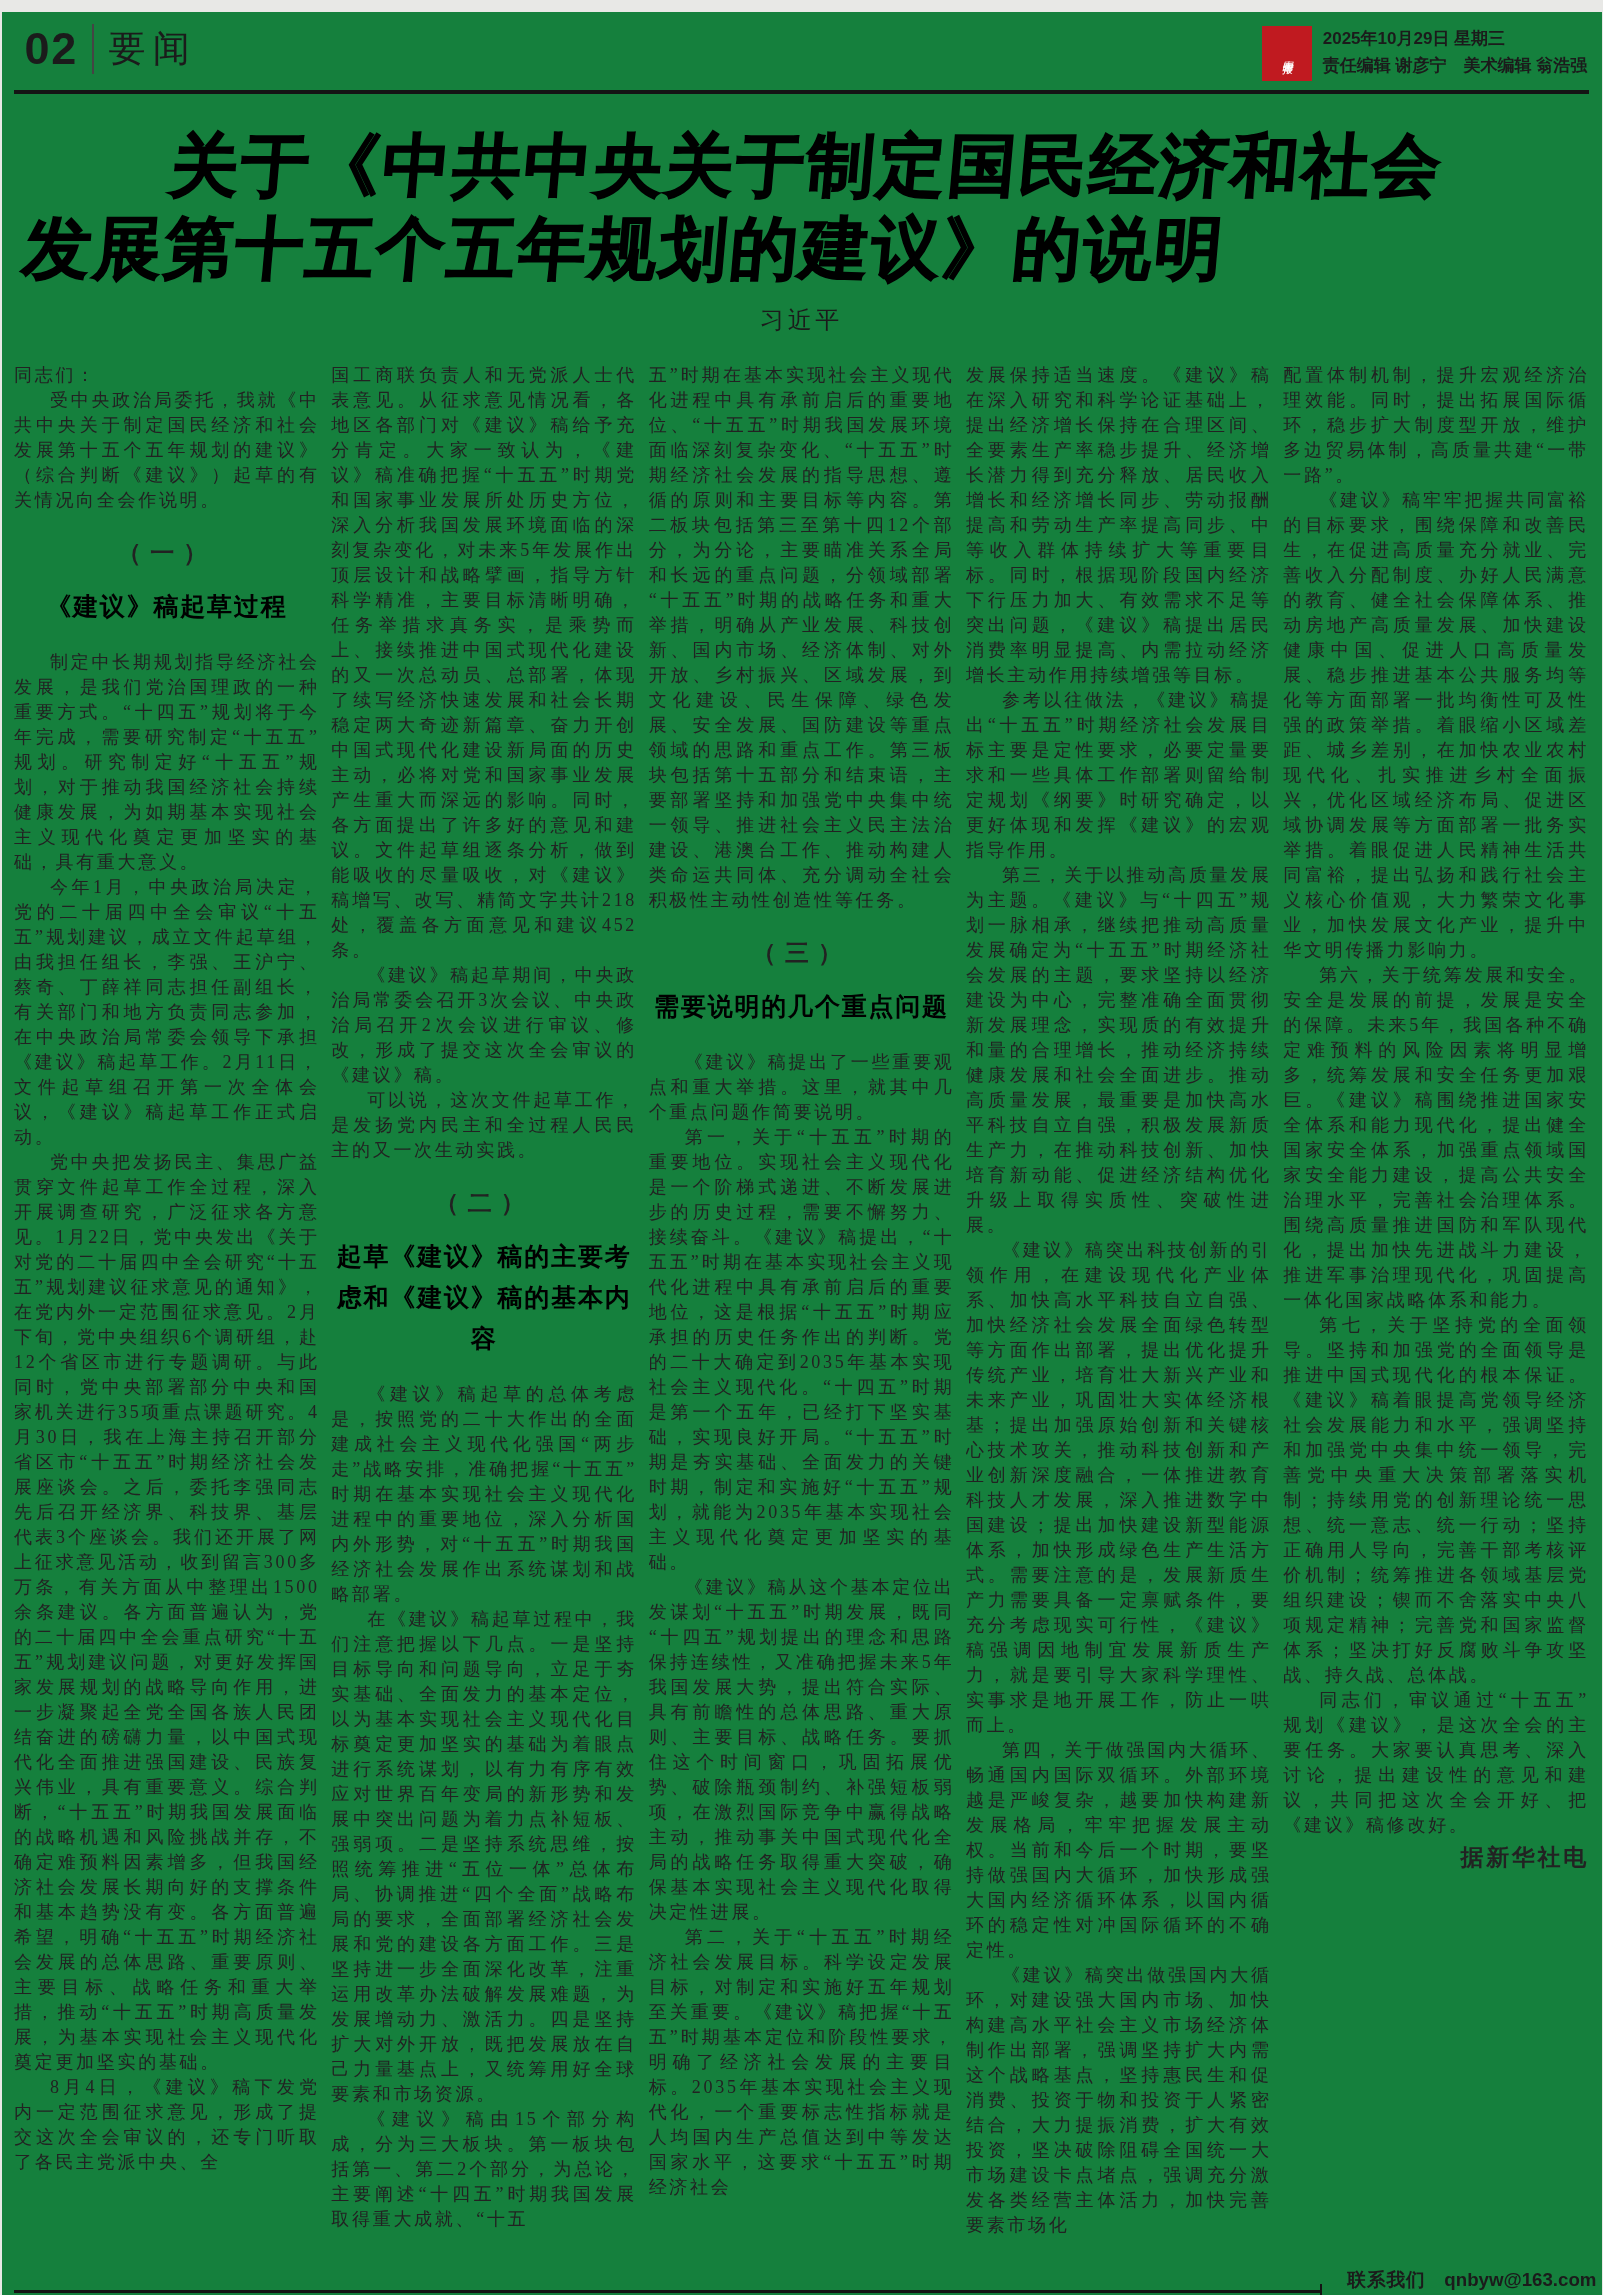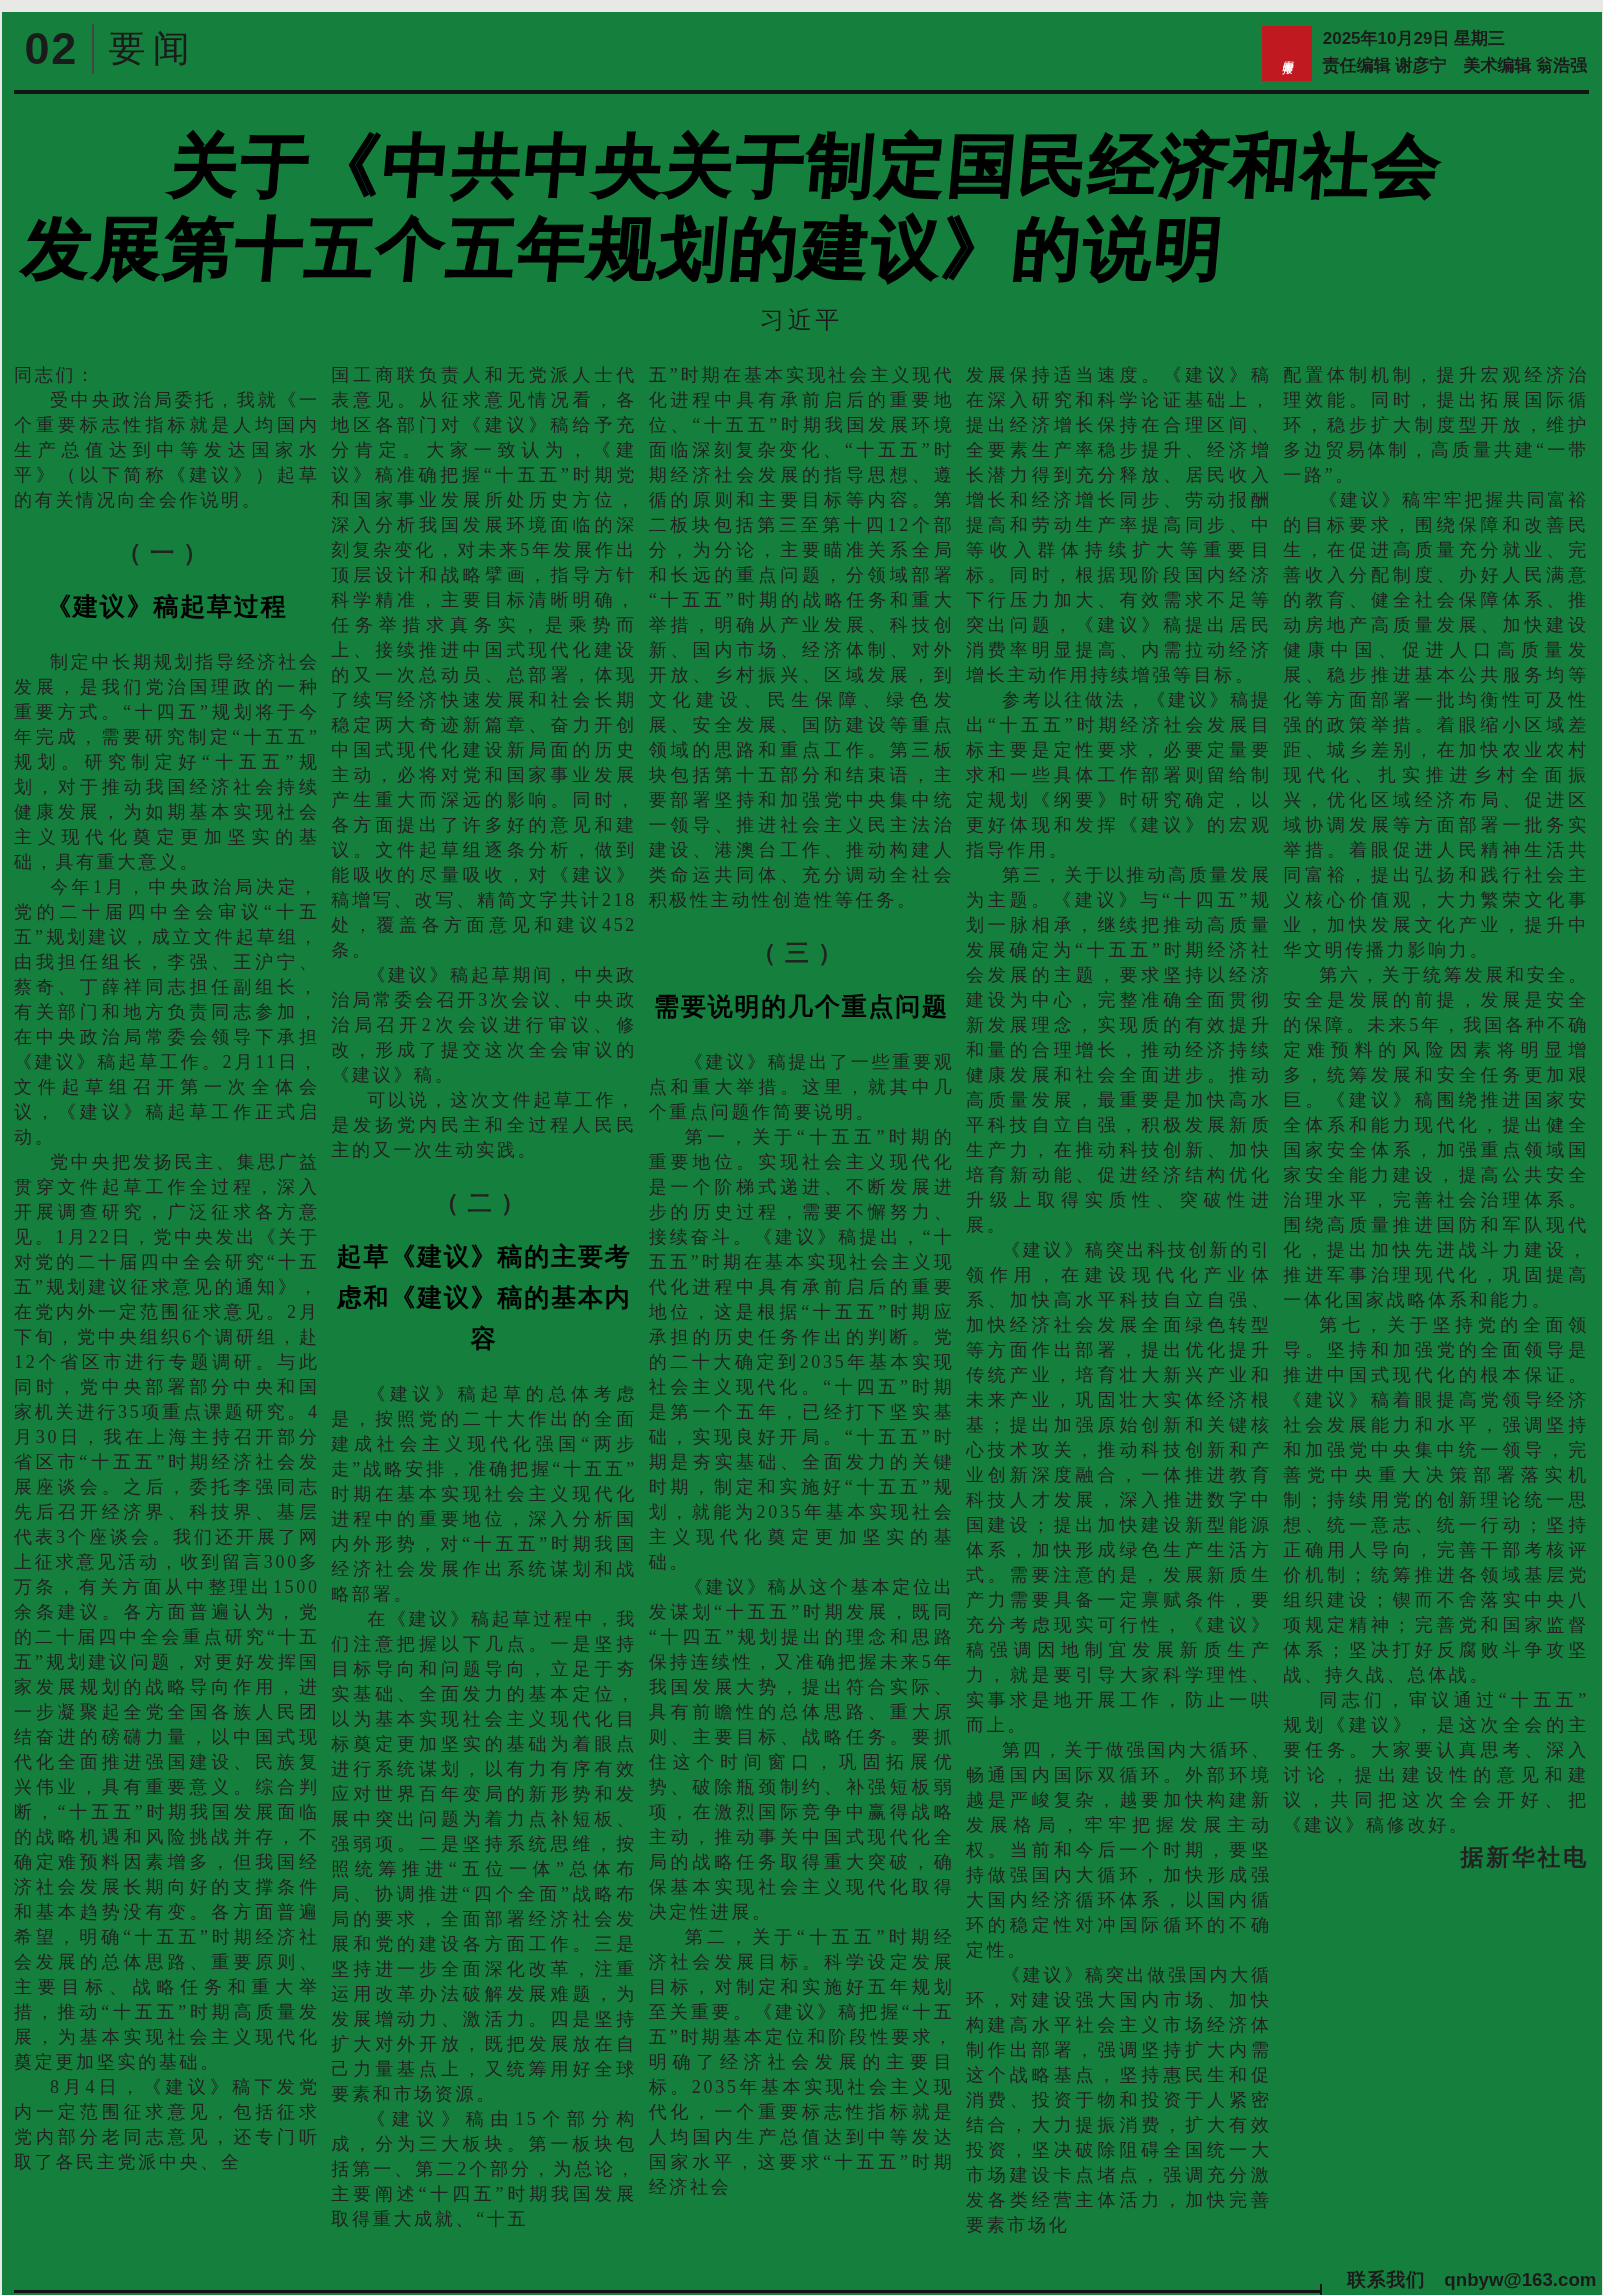--- a/index.html
+++ b/index.html
@@ -80,27 +80,27 @@
   <div class="headline">
     <div class="line1">关于《中共中央关于制定国民经济和社会</div>
     <div class="line2">发展第十五个五年规划的建议》的说明</div>
   </div>
 
   <div class="byline">习近平</div>
 
   <div class="columns" id="columns">
       <div class="col">
         <div class="blk opening">同志们：</div>
-        <div class="blk p">受中央政治局委托，我就《一个重要标志性指标就是人均国内生产总值达到中等发达国家水平》（以下简称《建议》）起草的有关情况向全会作说明。</div>
+        <div class="blk p">受中央政治局委托，我就《中共中央关于制定国民经济和社会发展第十五个五年规划的建议》（综合判断《建议》）起草的有关情况向全会作说明。</div>
         <div class="blk sec-num">（一）</div>
         <div class="blk sec-title">《建议》稿起草过程</div>
         <div class="blk p">制定中长期规划指导经济社会发展，是我们党治国理政的一种重要方式。“十四五”规划将于今年完成，需要研究制定“十五五”规划。研究制定好“十五五”规划，对于推动我国经济社会持续健康发展，为如期基本实现社会主义现代化奠定更加坚实的基础，具有重大意义。</div>
         <div class="blk p">今年1月，中央政治局决定，党的二十届四中全会审议“十五五”规划建议，成立文件起草组，由我担任组长，李强、王沪宁、蔡奇、丁薛祥同志担任副组长，有关部门和地方负责同志参加，在中央政治局常委会领导下承担《建议》稿起草工作。2月11日，文件起草组召开第一次全体会议，《建议》稿起草工作正式启动。</div>
         <div class="blk p">党中央把发扬民主、集思广益贯穿文件起草工作全过程，深入开展调查研究，广泛征求各方意见。1月22日，党中央发出《关于对党的二十届四中全会研究“十五五”规划建议征求意见的通知》，在党内外一定范围征求意见。2月下旬，党中央组织6个调研组，赴12个省区市进行专题调研。与此同时，党中央部署部分中央和国家机关进行35项重点课题研究。4月30日，我在上海主持召开部分省区市“十五五”时期经济社会发展座谈会。之后，委托李强同志先后召开经济界、科技界、基层代表3个座谈会。我们还开展了网上征求意见活动，收到留言300多万条，有关方面从中整理出1500余条建议。各方面普遍认为，党的二十届四中全会重点研究“十五五”规划建议问题，对更好发挥国家发展规划的战略导向作用，进一步凝聚起全党全国各族人民团结奋进的磅礴力量，以中国式现代化全面推进强国建设、民族复兴伟业，具有重要意义。综合判断，“十五五”时期我国发展面临的战略机遇和风险挑战并存，不确定难预料因素增多，但我国经济社会发展长期向好的支撑条件和基本趋势没有变。各方面普遍希望，明确“十五五”时期经济社会发展的总体思路、重要原则、主要目标、战略任务和重大举措，推动“十五五”时期高质量发展，为基本实现社会主义现代化奠定更加坚实的基础。</div>
-        <div class="blk p">8月4日，《建议》稿下发党内一定范围征求意见，包括征求党内部分老同志意见，还专门听取了各民主党派中央、全</div>
+        <div class="blk p">8月4日，《建议》稿下发党内一定范围征求意见，形成了提交这次全会审议的，还专门听取了各民主党派中央、全</div>
       </div>
       <div class="col">
         <div class="blk cont">国工商联负责人和无党派人士代表意见。从征求意见情况看，各地区各部门对《建议》稿给予充分肯定。大家一致认为，《建议》稿准确把握“十五五”时期党和国家事业发展所处历史方位，深入分析我国发展环境面临的深刻复杂变化，对未来5年发展作出顶层设计和战略擘画，指导方针科学精准，主要目标清晰明确，任务举措求真务实，是乘势而上、接续推进中国式现代化建设的又一次总动员、总部署，体现了续写经济快速发展和社会长期稳定两大奇迹新篇章、奋力开创中国式现代化建设新局面的历史主动，必将对党和国家事业发展产生重大而深远的影响。同时，各方面提出了许多好的意见和建议。文件起草组逐条分析，做到能吸收的尽量吸收，对《建议》稿增写、改写、精简文字共计218处，覆盖各方面意见和建议452条。</div>
         <div class="blk p">《建议》稿起草期间，中央政治局常委会召开3次会议、中央政治局召开2次会议进行审议、修改，形成了提交这次全会审议的《建议》稿。</div>
         <div class="blk p">可以说，这次文件起草工作，是发扬党内民主和全过程人民民主的又一次生动实践。</div>
         <div class="blk sec-num">（二）</div>
         <div class="blk sec-title">起草《建议》稿的主要考虑和《建议》稿的基本内容</div>
         <div class="blk p">《建议》稿起草的总体考虑是，按照党的二十大作出的全面建成社会主义现代化强国“两步走”战略安排，准确把握“十五五”时期在基本实现社会主义现代化进程中的重要地位，深入分析国内外形势，对“十五五”时期我国经济社会发展作出系统谋划和战略部署。</div>
         <div class="blk p">在《建议》稿起草过程中，我们注意把握以下几点。一是坚持目标导向和问题导向，立足于夯实基础、全面发力的基本定位，以为基本实现社会主义现代化目标奠定更加坚实的基础为着眼点进行系统谋划，以有力有序有效应对世界百年变局的新形势和发展中突出问题为着力点补短板、强弱项。二是坚持系统思维，按照统筹推进“五位一体”总体布局、协调推进“四个全面”战略布局的要求，全面部署经济社会发展和党的建设各方面工作。三是坚持进一步全面深化改革，注重运用改革办法破解发展难题，为发展增动力、激活力。四是坚持扩大对外开放，既把发展放在自己力量基点上，又统筹用好全球要素和市场资源。</div>
         <div class="blk p">《建议》稿由15个部分构成，分为三大板块。第一板块包括第一、第二2个部分，为总论，主要阐述“十四五”时期我国发展取得重大成就、“十五</div>

